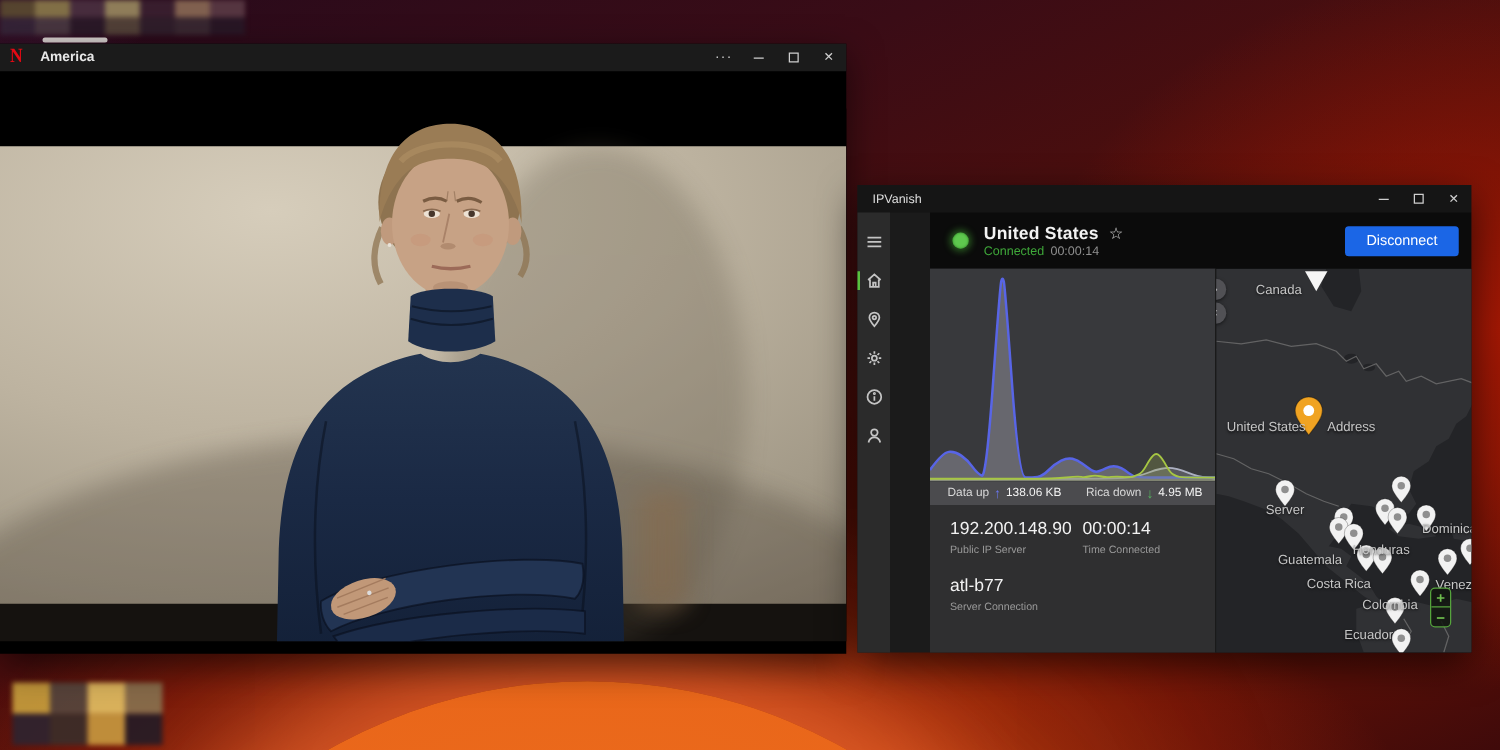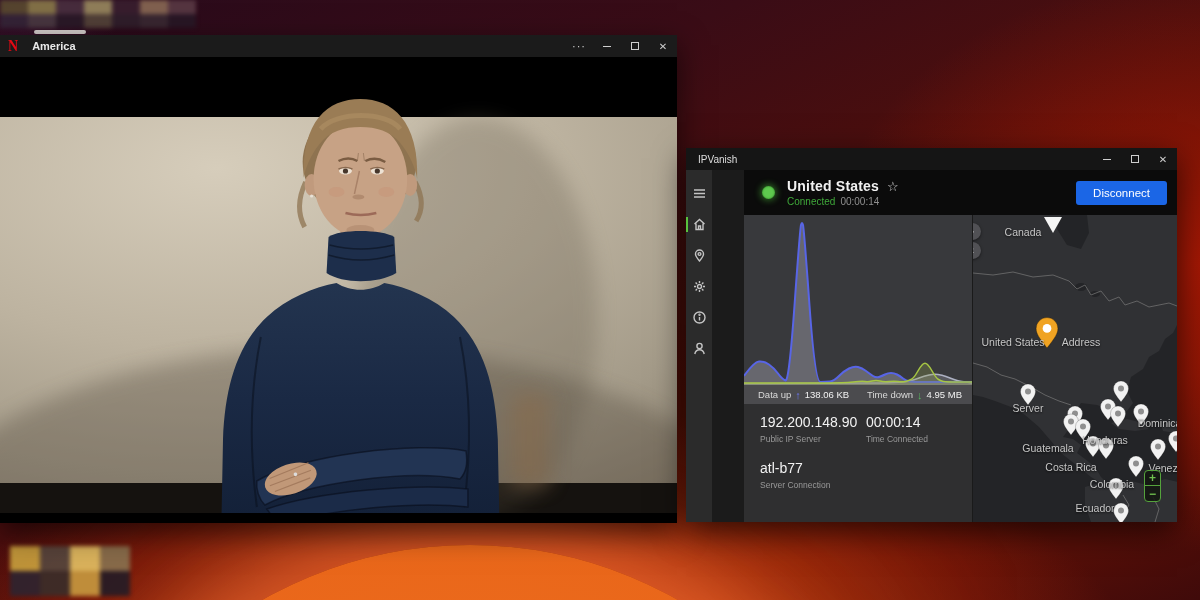--- a/index.html
+++ b/index.html
@@ -305,21 +305,21 @@
                   <path d="M0,161 Q10,147 15,146.5 Q20,146 25,149.5 Q30,153 34,158.5 Q38,164 41.5,165.5 Q45,167 50.5,90.5 Q56,14 57,10 Q58,6 59,10 Q60,14 65.5,90.5 Q71,167 76.5,167 Q82,167 86,166.5 Q90,166 95,161 Q100,156 105,153.5 Q110,151 114,152 Q118,153 122,156 Q126,159 129,161 Q132,163 135,162 Q138,161 141,159.5 Q144,158 147,158 Q150,158 153,159.5 Q156,161 159,163.5 Q162,166 166,166.5 Q170,167 177.5,167 Q185,167 192.5,167 Q200,167 214,167 L228,167" fill="none" stroke="#5865e6" stroke-width="2" stroke-linejoin="round"></path>
                   <path d="M0,168 Q60,168 80,168 Q100,168 109,167 Q118,166 121,166.5 Q124,167 128,166 Q132,165 136,166 Q140,167 145,166.5 Q150,166 154,166.5 Q158,167 161,166.5 Q164,166 167,164.5 Q170,163 173,157.5 Q176,152 178.5,149.5 Q181,147 183.5,149.5 Q186,152 189,157.5 Q192,163 194.5,164.5 Q197,166 199.5,166.5 Q202,167 215,167 L228,167 L228,170 L0,170 Z" fill="rgba(150,165,80,0.28)" stroke="none"></path>
                   <path d="M0,168 Q60,168 80,168 Q100,168 109,167 Q118,166 121,166.5 Q124,167 128,166 Q132,165 136,166 Q140,167 145,166.5 Q150,166 154,166.5 Q158,167 161,166.5 Q164,166 167,164.5 Q170,163 173,157.5 Q176,152 178.5,149.5 Q181,147 183.5,149.5 Q186,152 189,157.5 Q192,163 194.5,164.5 Q197,166 199.5,166.5 Q202,167 215,167 L228,167" fill="none" stroke="#a6c643" stroke-width="1.5" stroke-linejoin="round"></path>
                 </svg>
             </div>
             <div class="databar">
               <span>Data up</span>
               <span class="arrow-up">↑</span>
               <span class="val">138.06 KB</span>
               <span class="right-group">
-                <span>Time down</span>
+                <span>Rica down</span>
                 <span class="arrow-down">↓</span>
                 <span class="val">4.95 MB</span>
               </span>
             </div>
             <div class="stats">
               <div class="stat">
                 <div class="v">192.200.148.90</div>
                 <div class="l">Public IP Server</div>
               </div>
               <div class="stat">

